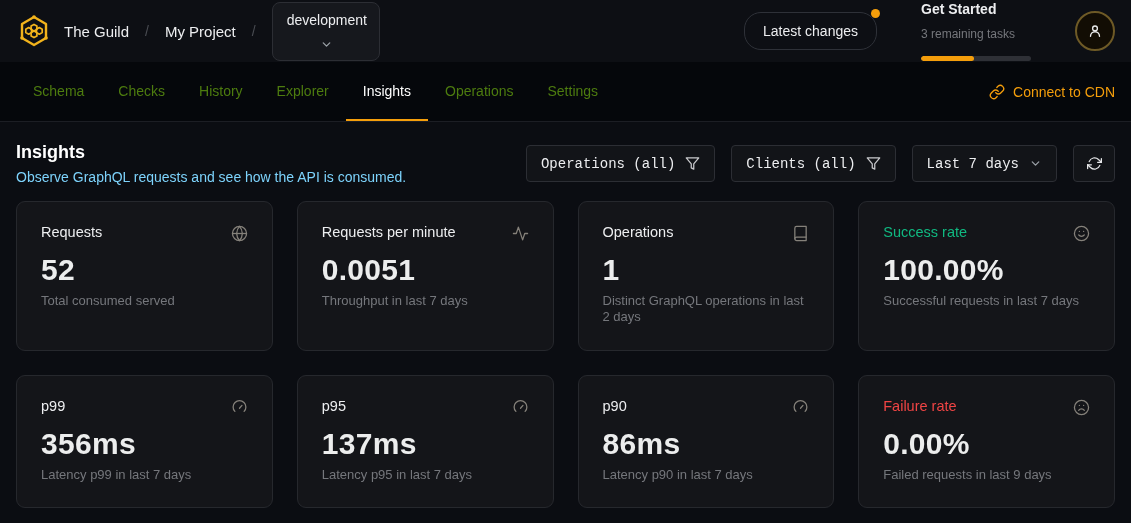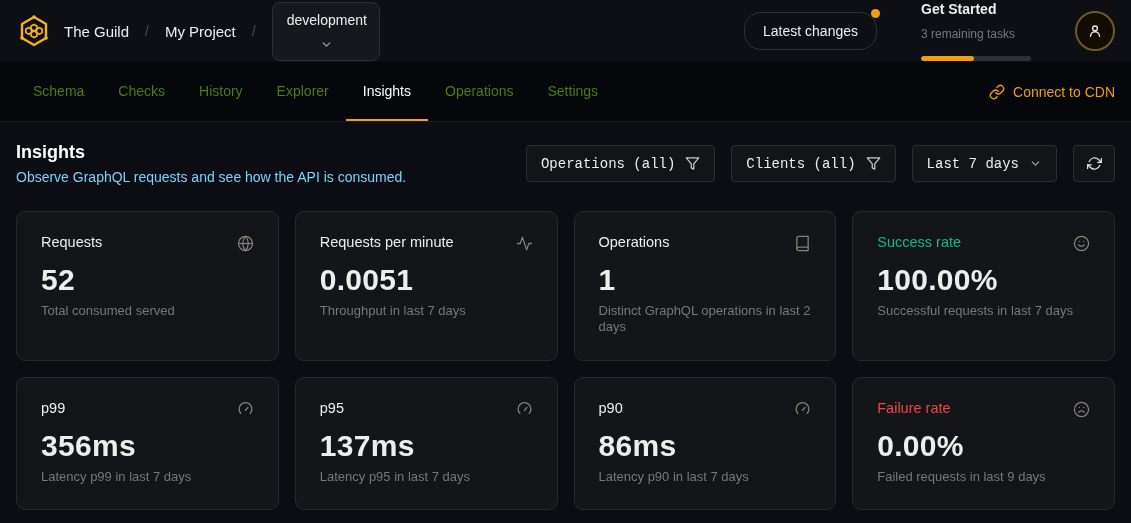--- a/index.html
+++ b/index.html
@@ -91,22 +91,22 @@
   .filters{display:flex;align-items:center;gap:16px}
   .filter-btn{
     display:flex;align-items:center;gap:10px;
     background:var(--btn-bg);border:1px solid var(--btn-border);border-radius:4px;
     color:var(--text);font-size:14px;padding:9px 14px;height:37px;cursor:pointer;font-family:Liberation Mono, monospace;
   }
   .icon-btn{justify-content:center;width:42px;padding:9px 0}
 
   
   .cards{
-    margin-top:26px;
-    display:grid;grid-template-columns:repeat(4,1fr);gap:16px;
+    margin-top:16px;
+    display:grid;grid-template-columns:repeat(4,1fr);gap:24px;
   }
   .card{
     background:var(--card-bg);border:1px solid var(--card-border);border-radius:9px;
     padding:22px 24px 24px;min-height:127px;
   }
   .card-head{display:flex;align-items:flex-start;justify-content:space-between}
   .card-title{font-size:14.5px;color:var(--text)}
   .card.success .card-title{color:var(--green)}
   .card.failure .card-title{color:var(--red)}
   .card-icon{color:#85817a;margin-top:1px}

